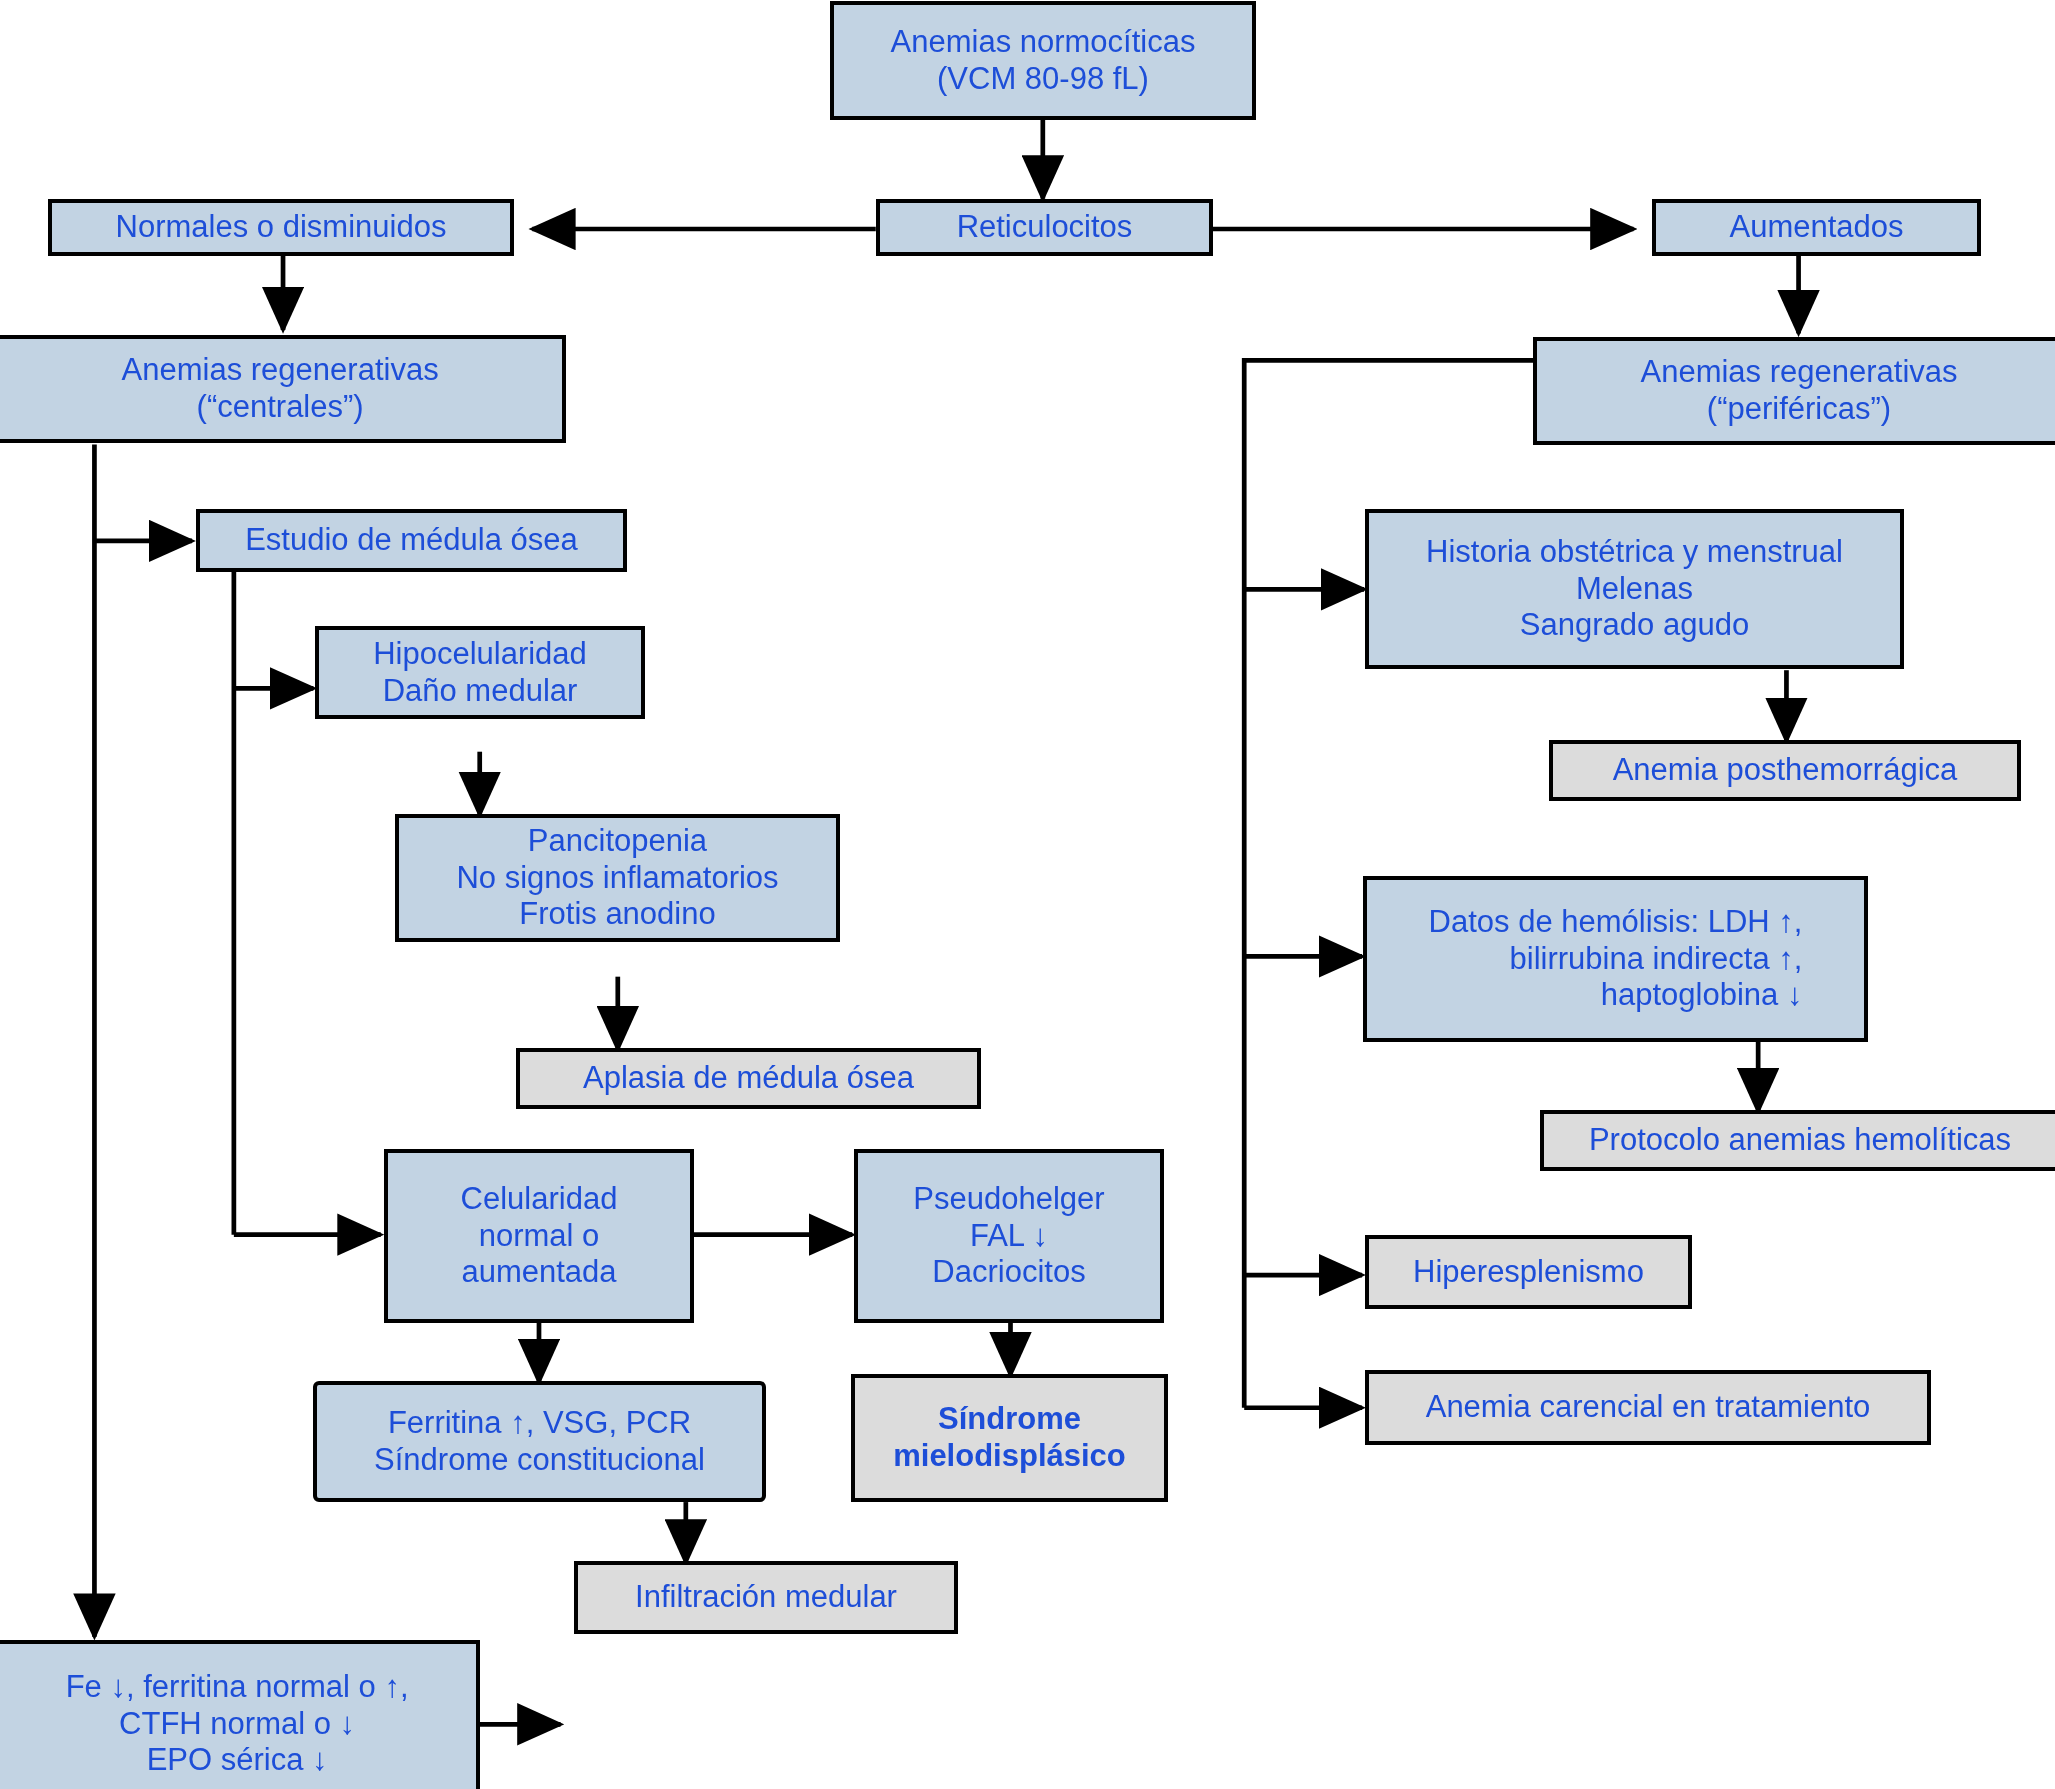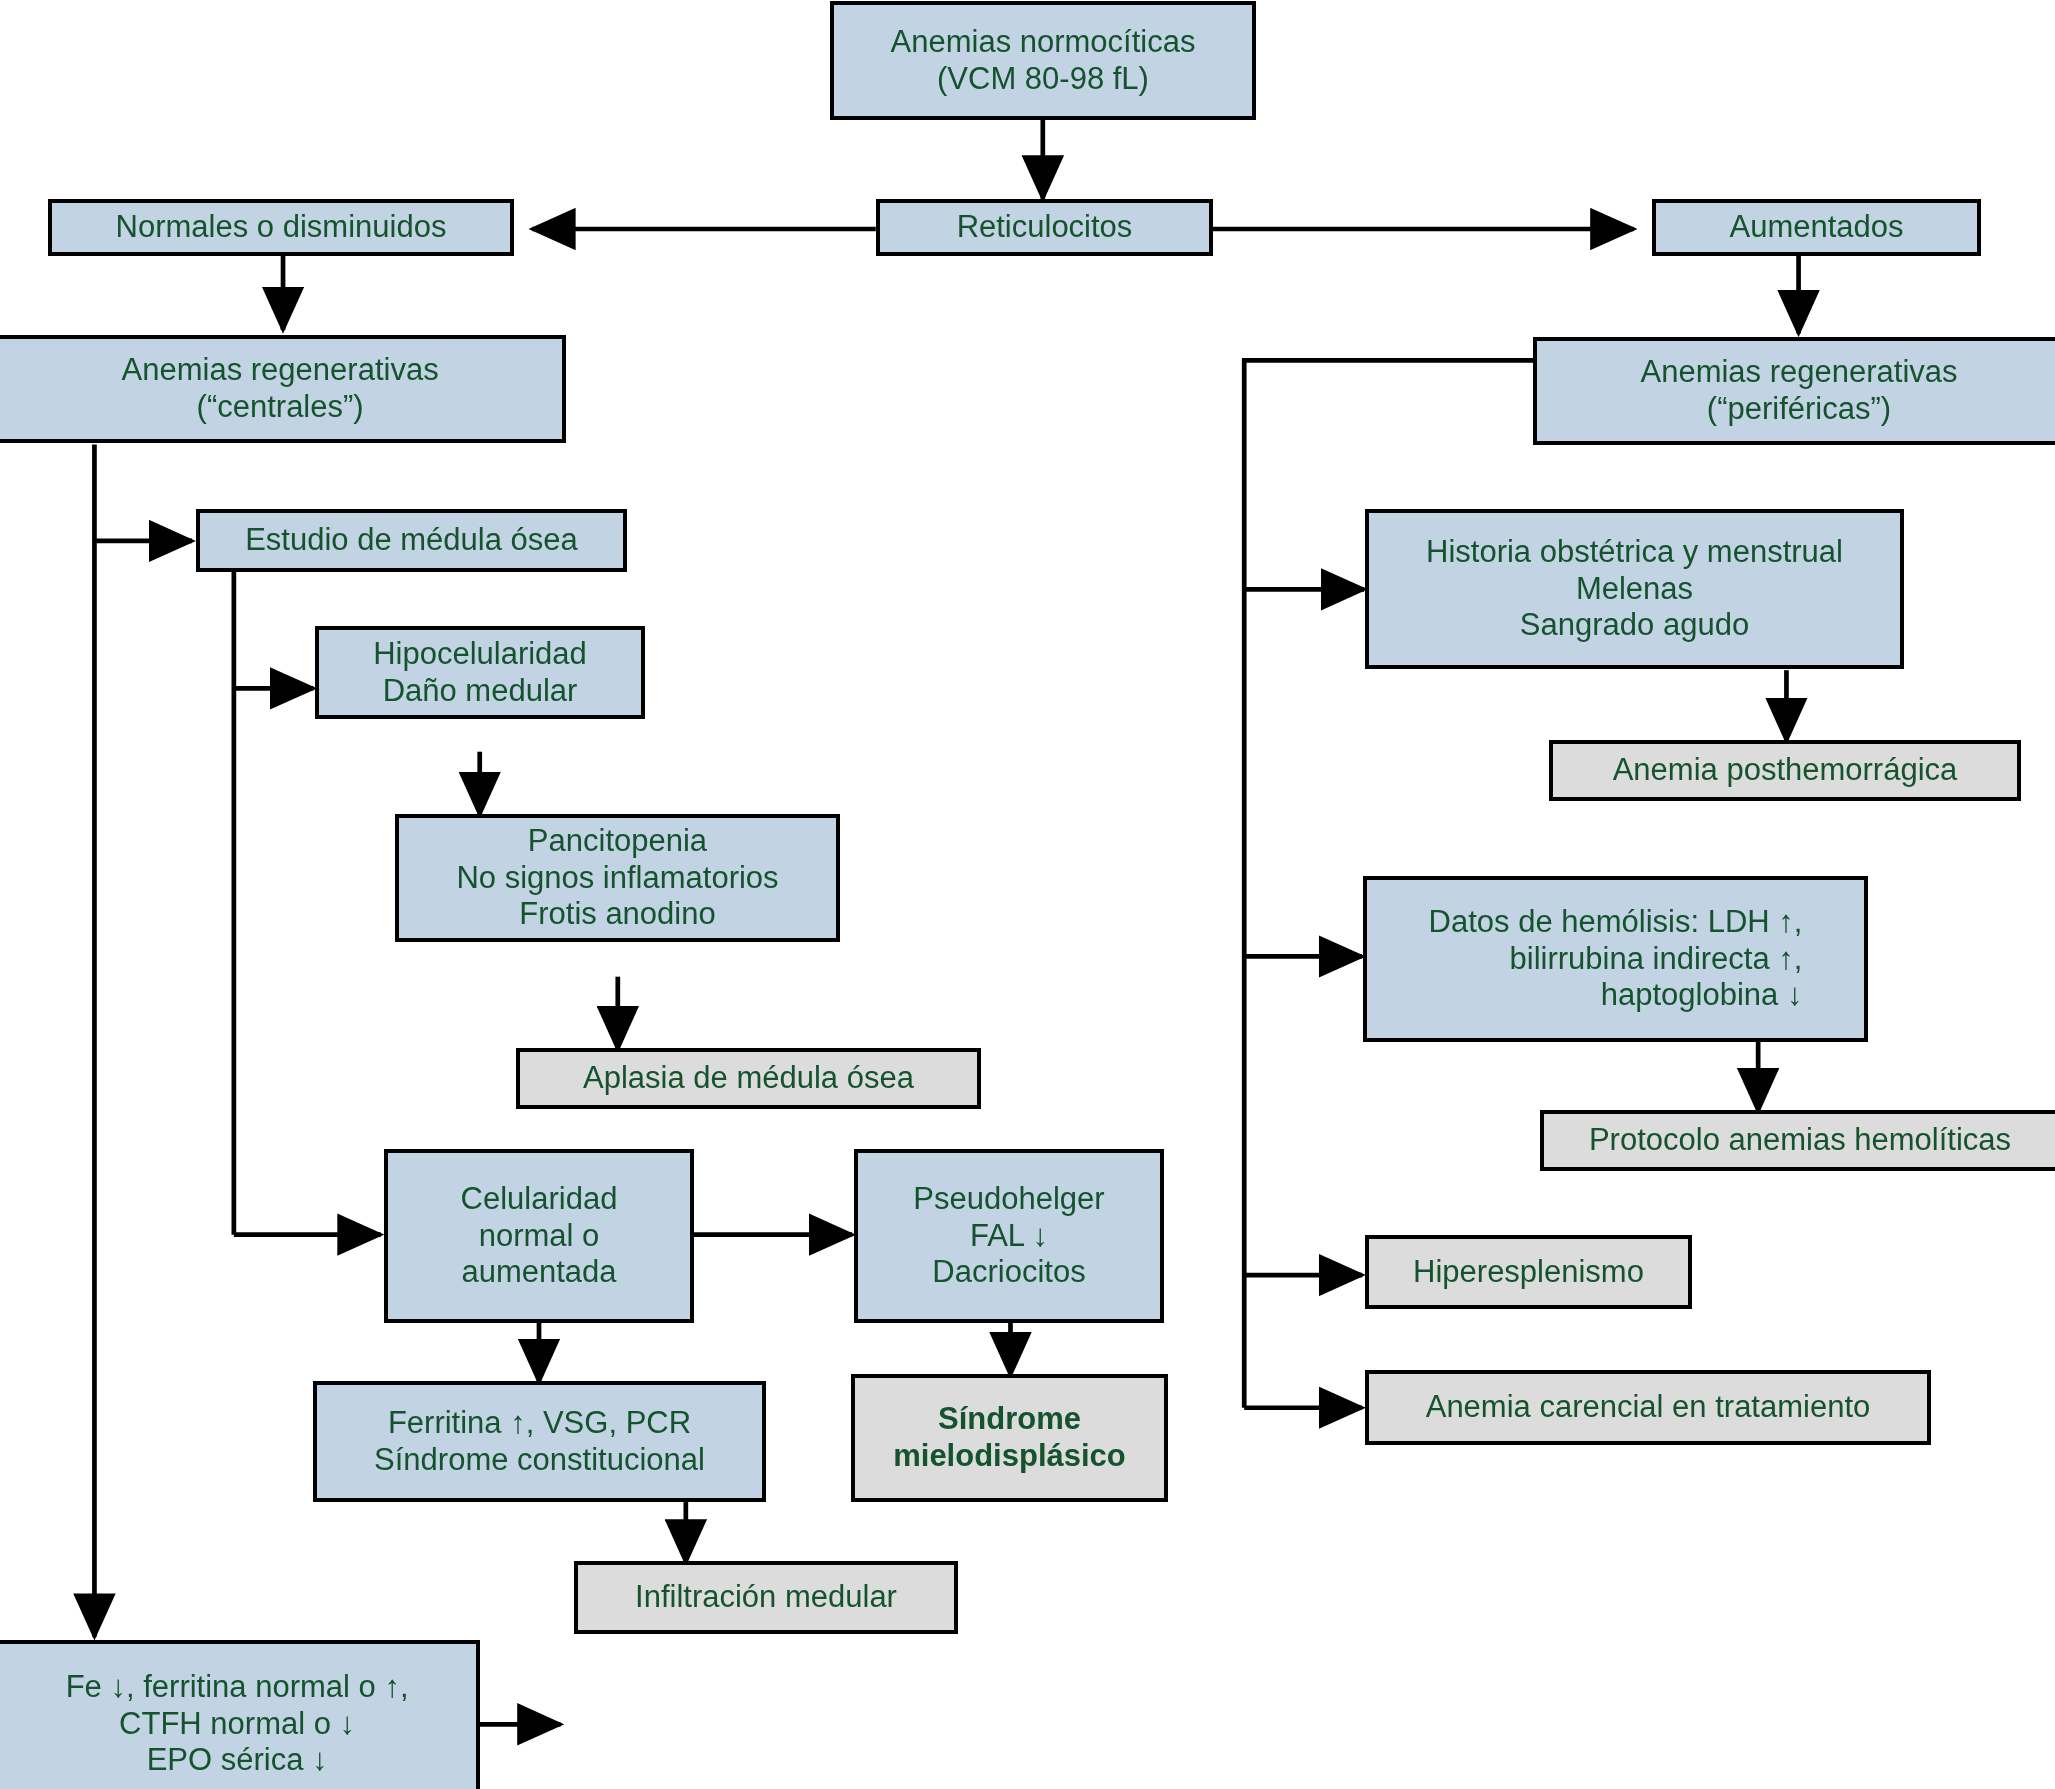--- a/index.html
+++ b/index.html
@@ -24,21 +24,21 @@
     pointer-events: none;
   }
   .node {
     position: absolute;
     box-sizing: border-box;
     border: 4px solid #000000;
     display: flex;
     align-items: center;
     justify-content: center;
     text-align: center;
-    color: #14532d;
+    color: #1d4ed8;
     font-size: 31px;
     line-height: 1.18;
     letter-spacing: 0px;
     white-space: pre-line;
     padding: 2.7px 6.7px;
   }
   .node.blue { background: #c2d3e3; }
   .node.gray { background: #dcdcdc; }
 </style>
 </head>
@@ -149,21 +149,21 @@
 normal o
 aumentada</span>
   </div>
 
   <div class="node blue" style="left:854px; top:1149px; width:310px; height:174px;">
     <span>Pseudohelger
 FAL ↓
 Dacriocitos</span>
   </div>
 
-  <div class="node blue" style="left:313px; top:1381px; width:453px; height:121px;">
+  <div class="node blue" style="left:313px; top:1381px; width:453px; height:121px;border-radius:6px;">
     <span>Ferritina ↑, VSG, PCR
 Síndrome constitucional</span>
   </div>
 
   <div class="node gray" style="left:851px; top:1374px; width:317px; height:128px;font-weight:bold;">
     <span>Síndrome
 mielodisplásico</span>
   </div>
 
   <div class="node gray" style="left:574px; top:1561px; width:384px; height:73px;">

